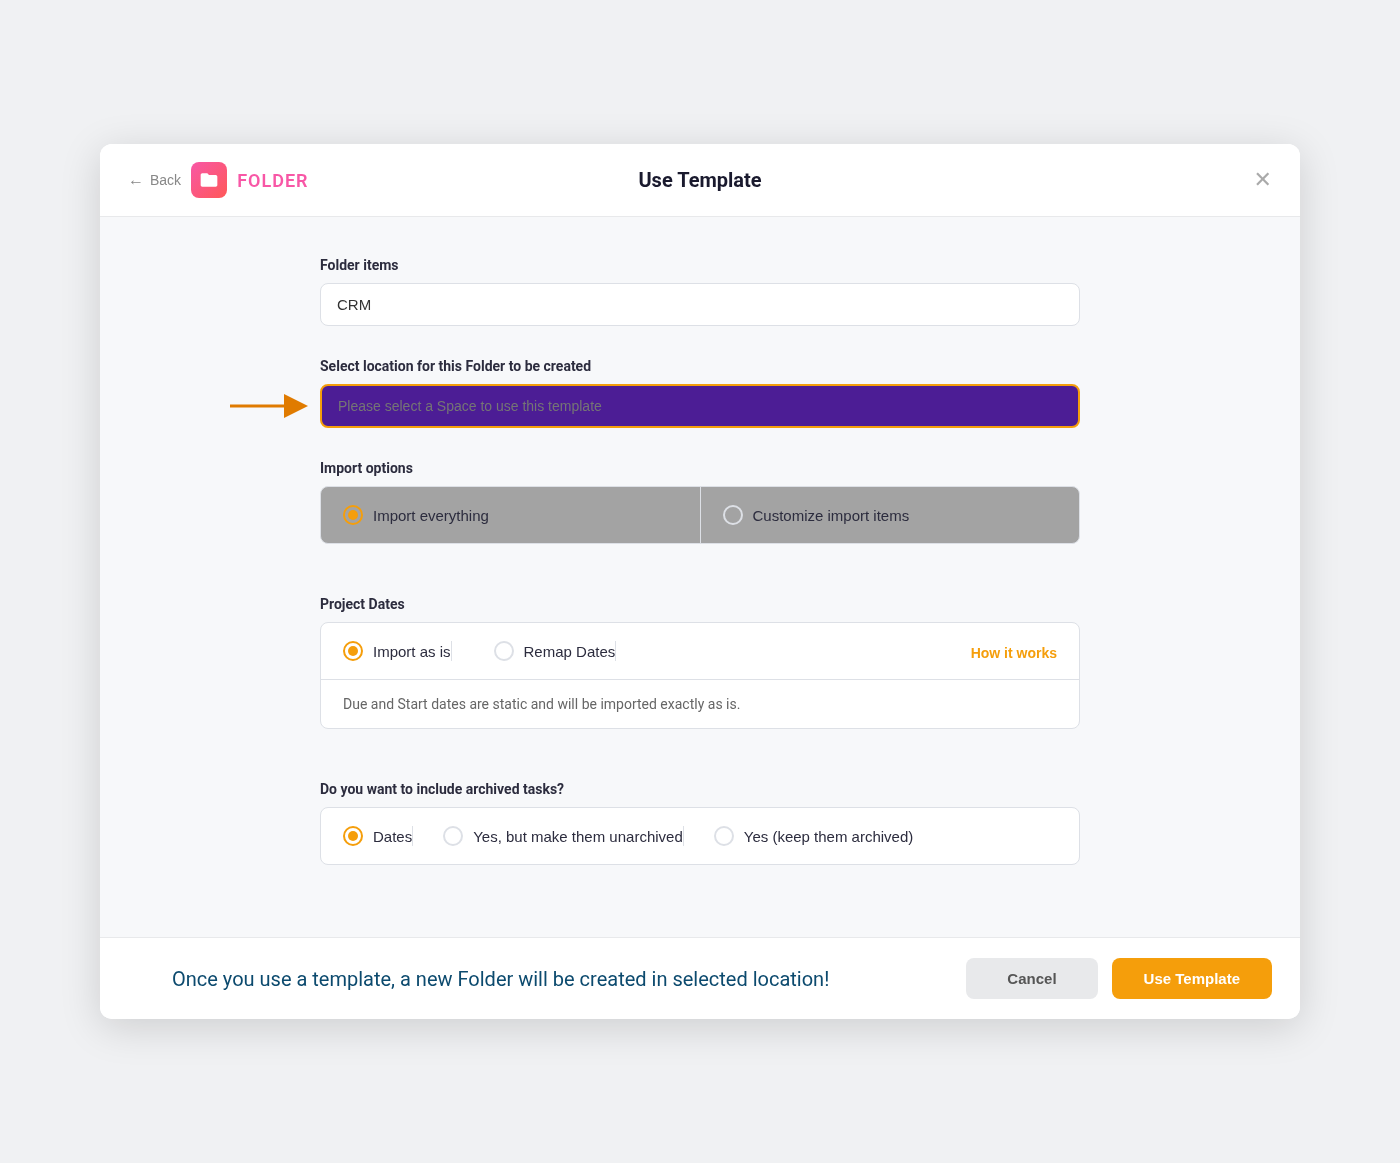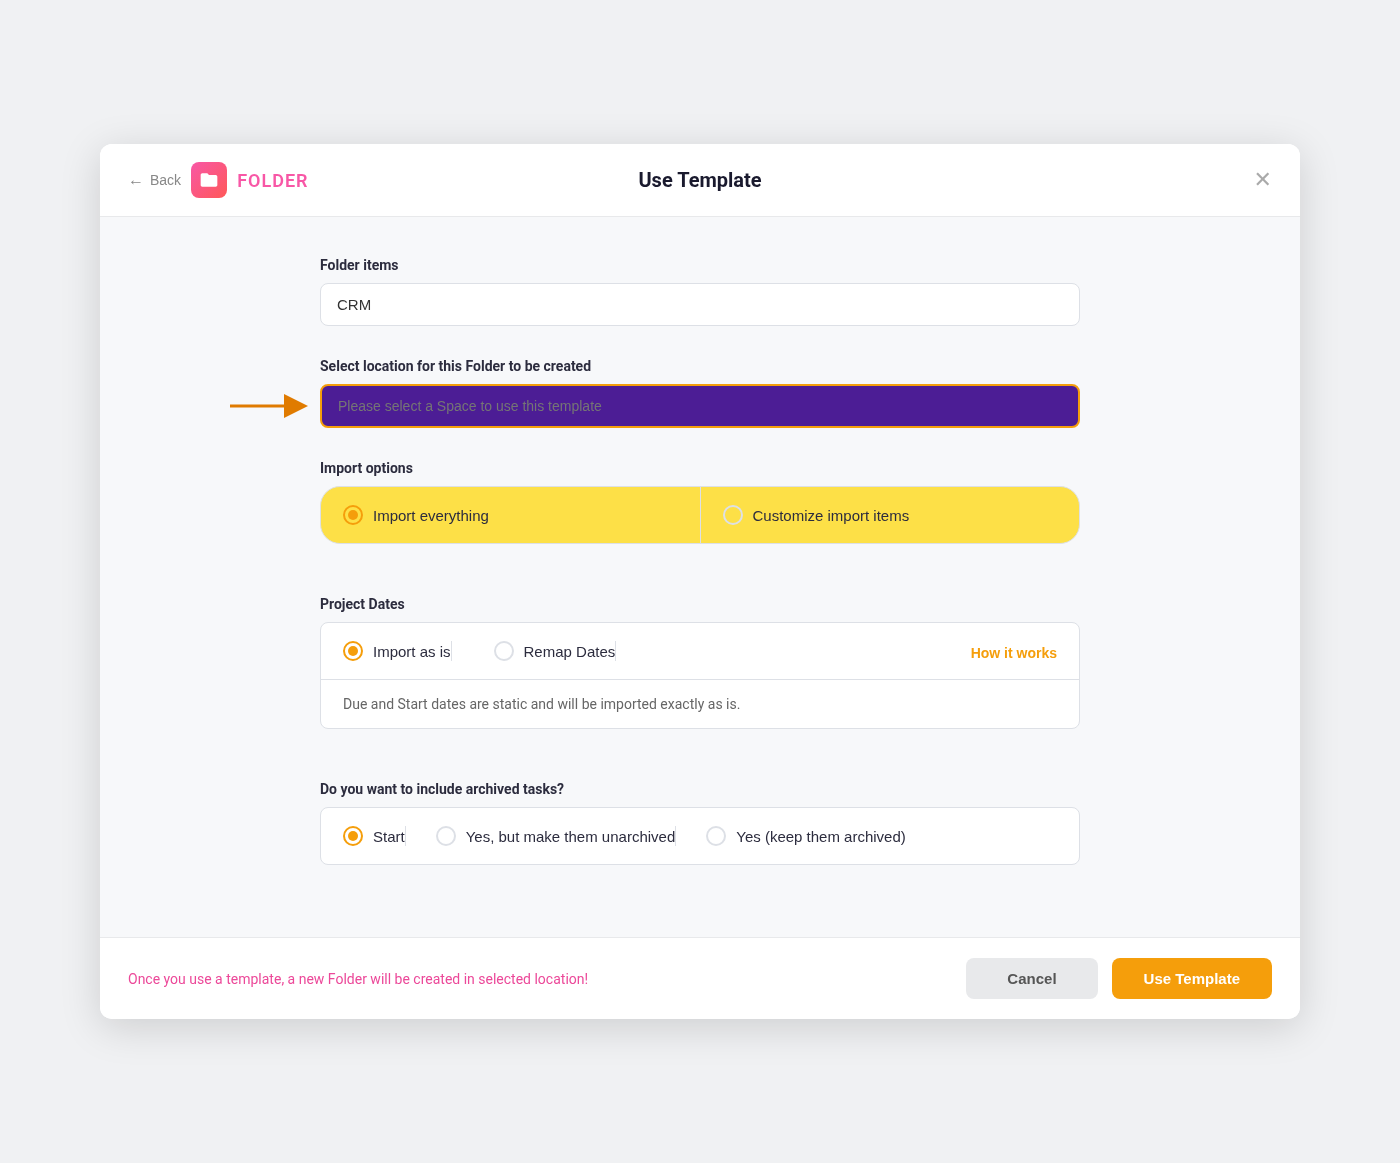--- a/index.html
+++ b/index.html
@@ -131,23 +131,23 @@
       width: 100%;
       padding: 12px 16px;
       border: 2px solid #f59e0b;
       border-radius: 8px;
       font-size: 14px;
       color: #999;
       background: #4c1d95;
       outline: none;
     }
     .options-box {
-      background: #fde047;
+      background: #a3a3a3;
       border: 1.5px solid #dde0e6;
-      border-radius: 20px;
+      border-radius: 8px;
       overflow: hidden;
     }
     .options-row {
       display: flex;
     }
     .option-item {
       flex: 1;
       display: flex;
       align-items: center;
       gap: 10px;
@@ -213,22 +213,23 @@
     }
     .modal-footer {
       display: flex;
       align-items: center;
       justify-content: space-between;
       padding: 20px 28px;
       border-top: 1px solid #e8e9eb;
       background: #fff;
     }
     .footer-note {
-      font-size: 14px;
-      color: #ec4899;
+      font-size: 20px;
+      color: #0c4a6e;
+      margin-left: 44px;
     }
     .footer-actions {
       display: flex;
       gap: 14px;
     }
     .cancel-btn {
       padding: 12px 41px;
       border: none;
       border-radius: 8px;
       background: #e8e9eb;
@@ -344,21 +345,21 @@
 
     <div style="height: 20px;"></div>
 
     <div class="form-section">
       <div class="section-label">Do you want to include archived tasks?</div>
       <div class="archived-row">
         <button class="option-item" style="flex:0 0 auto; padding:0;">
           <div class="radio-circle active">
             <div class="radio-dot"></div>
           </div>
-          <span>Start</span>
+          <span>Dates</span>
         </button>
         <button class="option-item" style="flex:0 0 auto; padding:0;">
           <div class="radio-circle"></div>
           <span>Yes, but make them unarchived</span>
         </button>
         <button class="option-item" style="flex:0 0 auto; padding:0;">
           <div class="radio-circle"></div>
           <span>Yes (keep them archived)</span>
         </button>
       </div>

